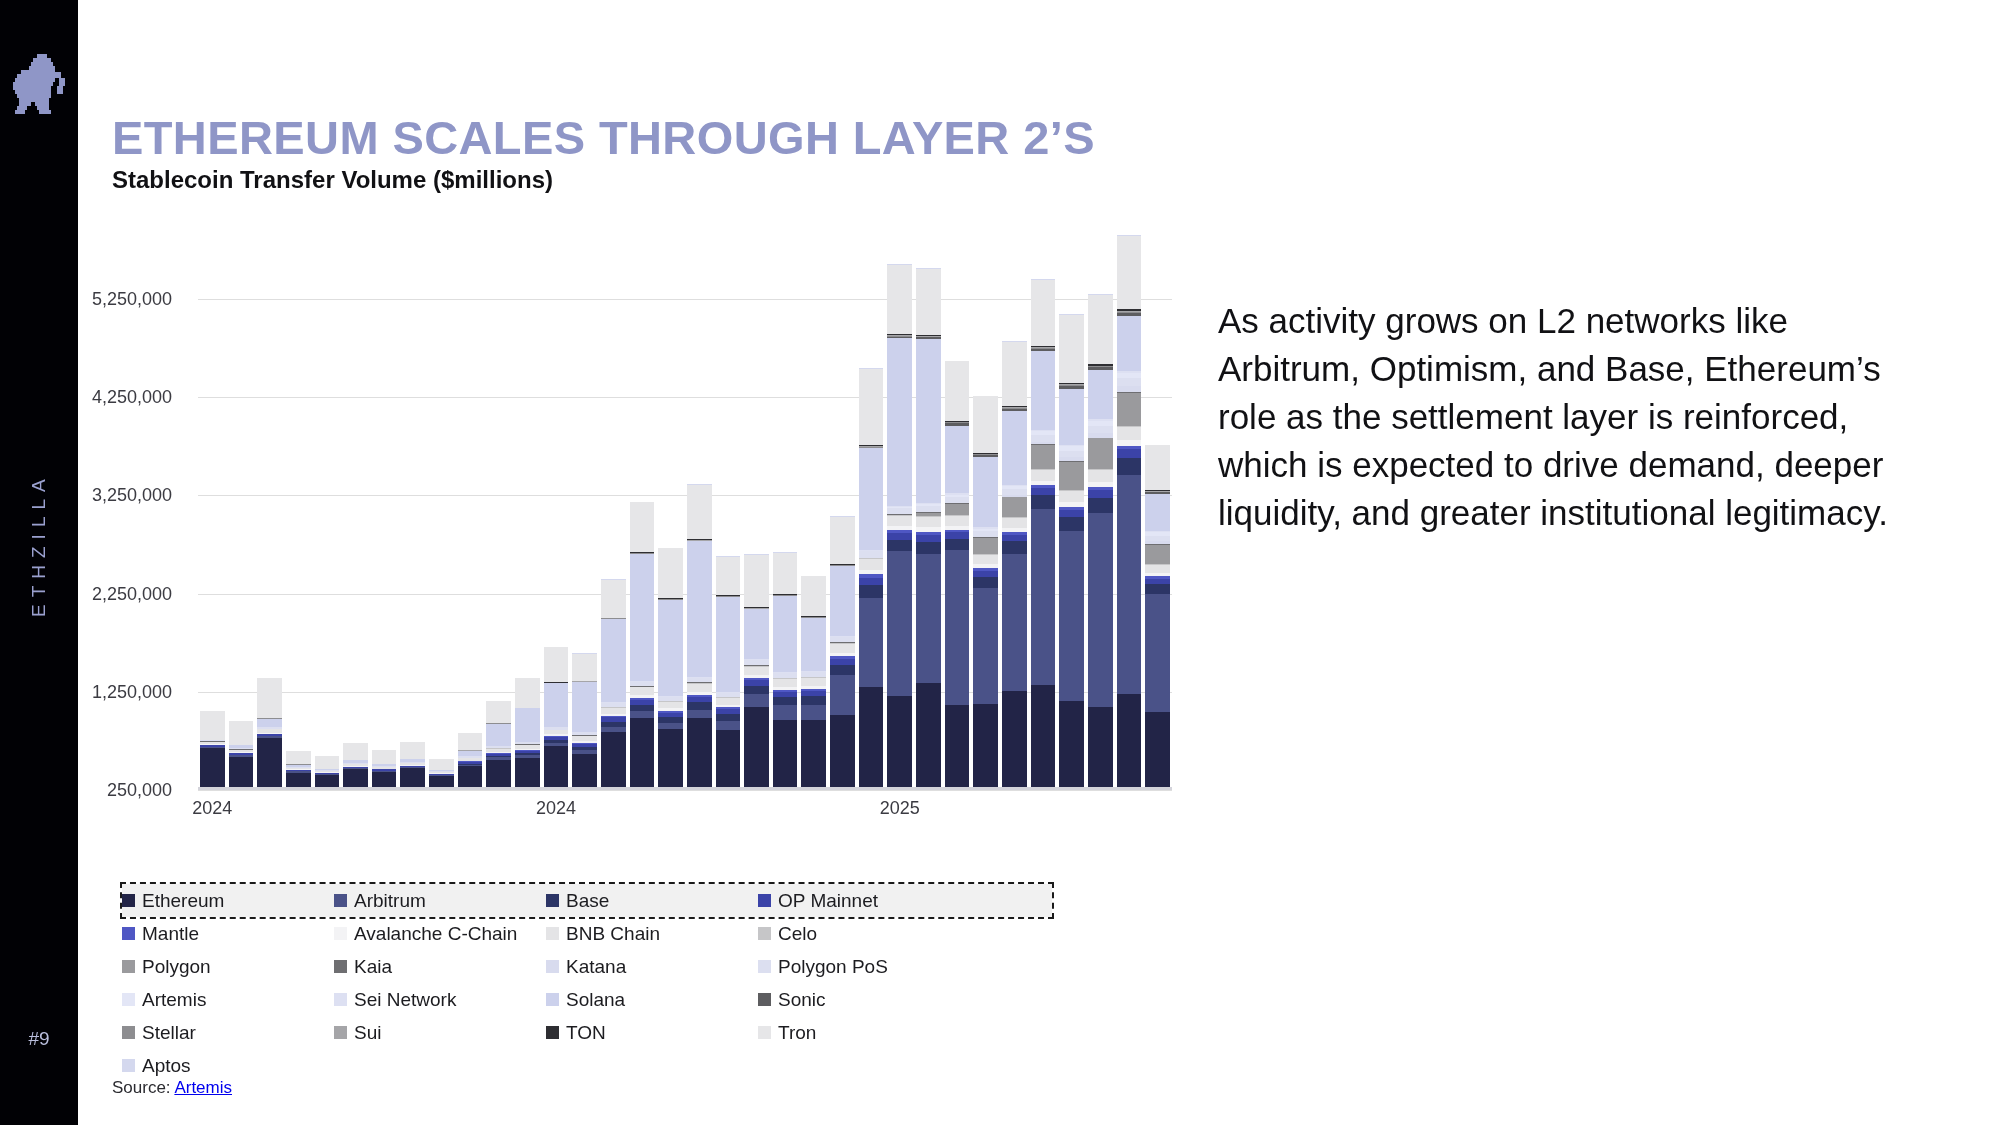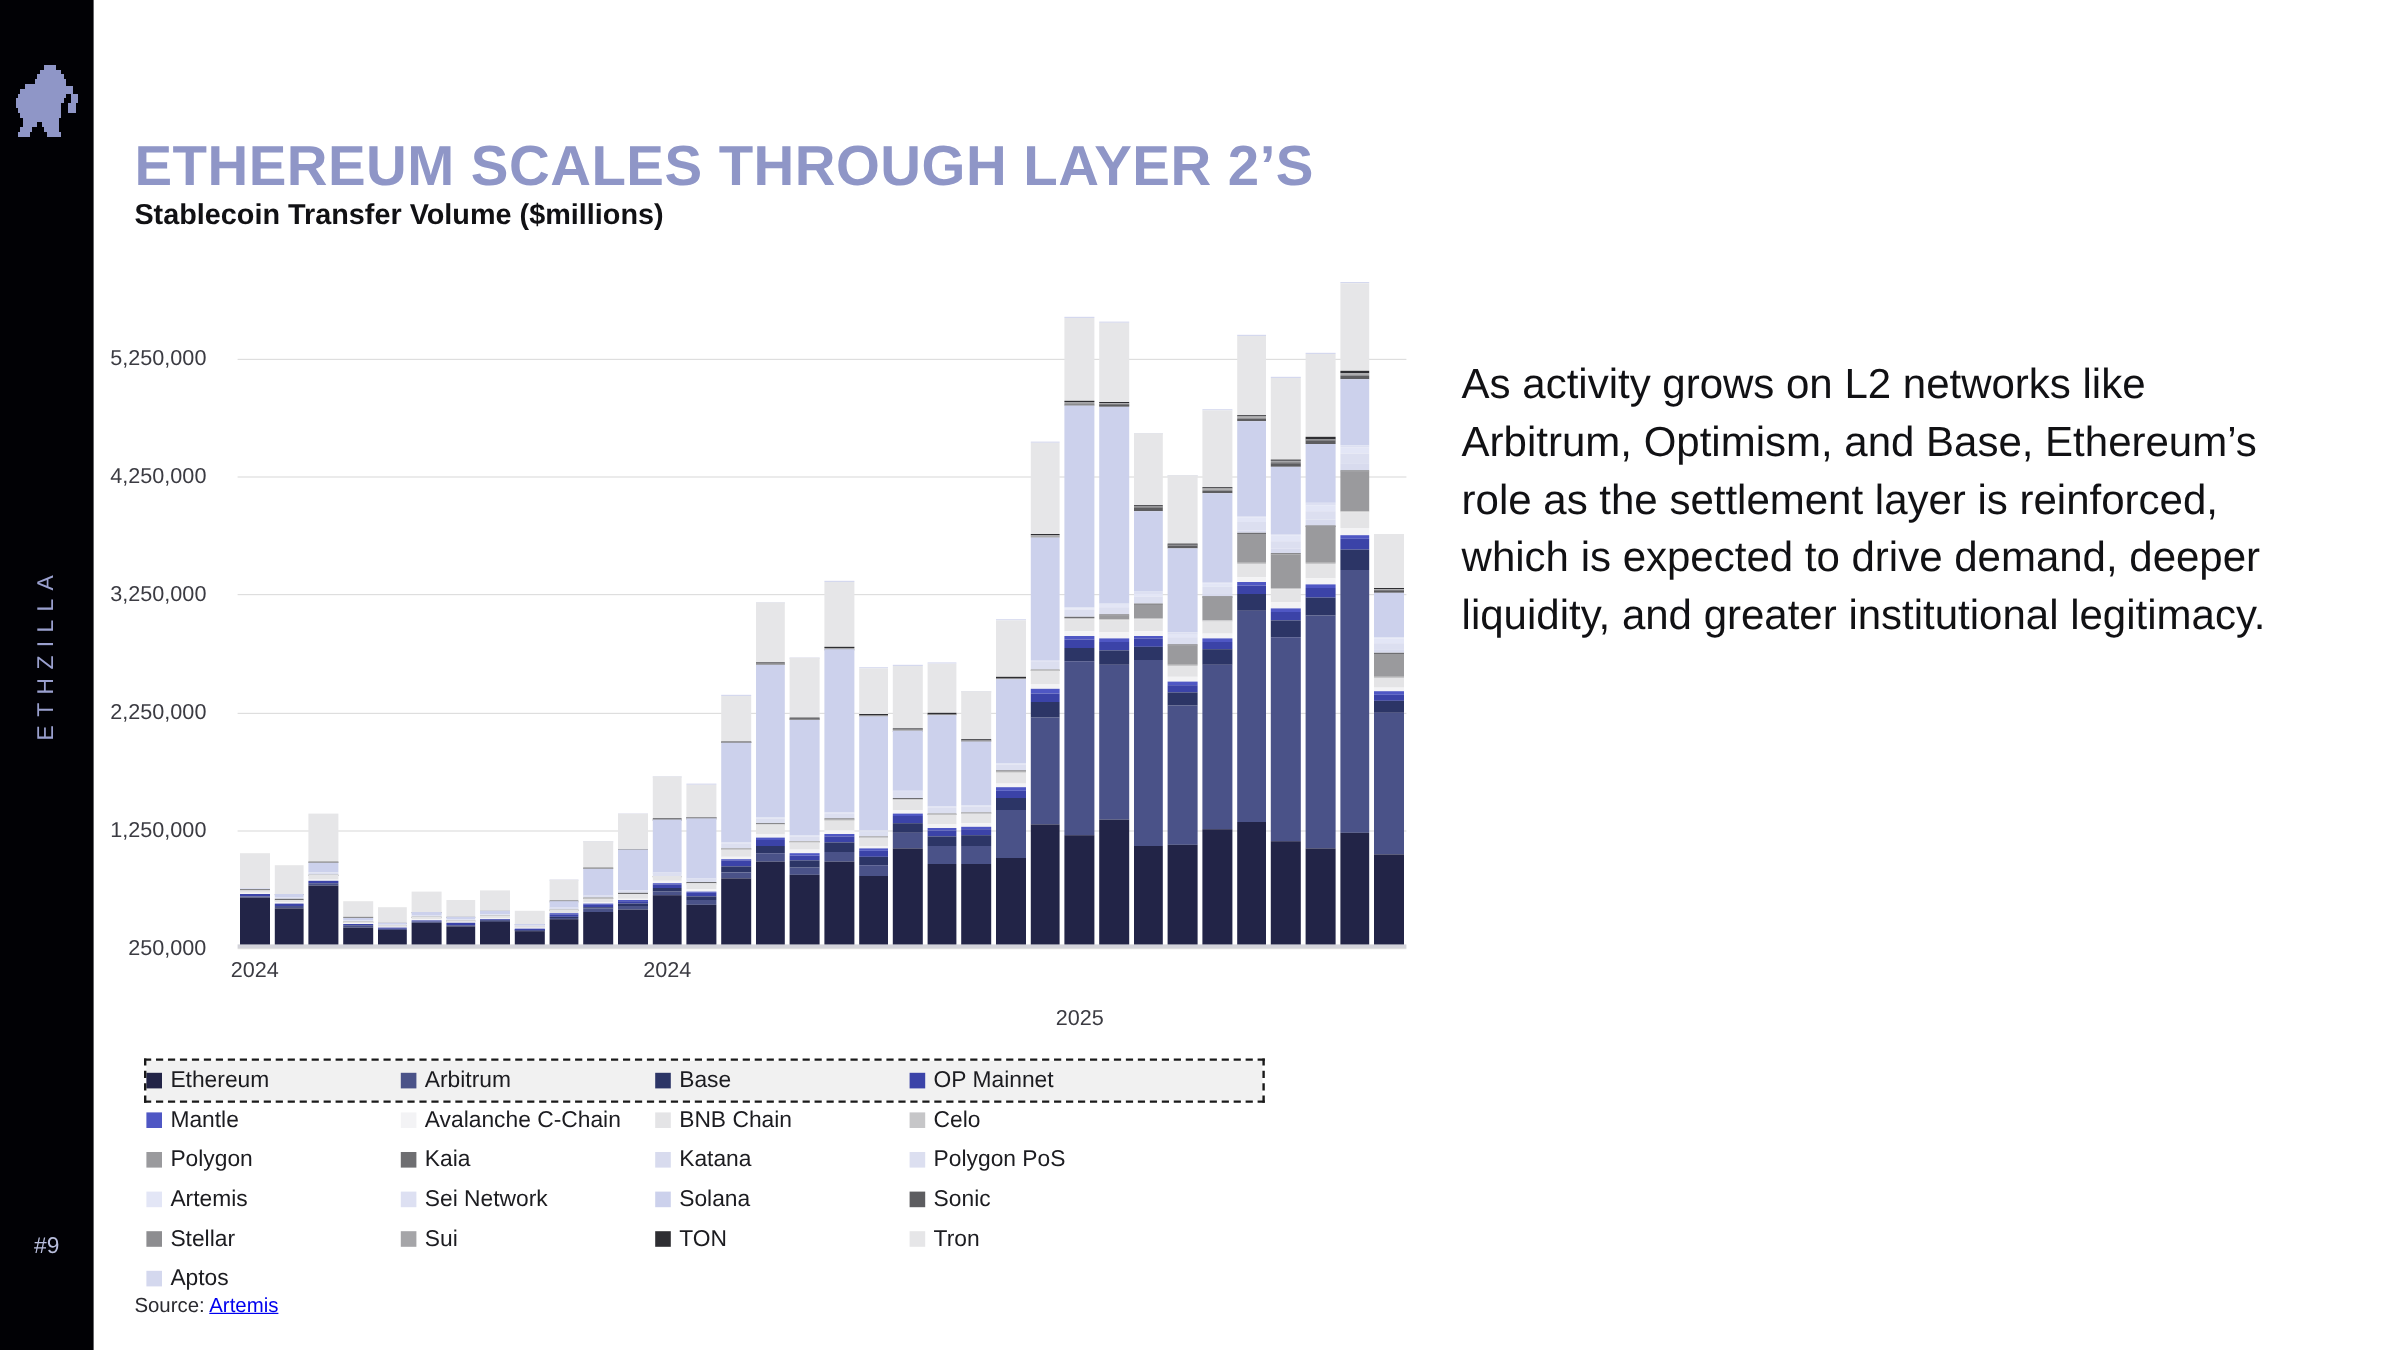--- a/index.html
+++ b/index.html
@@ -883,21 +883,21 @@
           <div class="seg" title="Base" style="background: rgb(44, 53, 102); height: 10.0836px;"></div>
           <div class="seg" title="Arbitrum" style="background: rgb(74, 82, 136); height: 117.337px;"></div>
           <div class="seg" title="Ethereum" style="background: rgb(34, 36, 71); height: 78.3772px;"></div>
         </div>
       </div>
     </div>
   <div id="axis-base"></div>
   <div id="xticks">
       <div class="x-label" style="left: 100.324px;">2024</div>
       <div class="x-label" style="left: 444.088px;">2024</div>
-      <div class="x-label" style="left: 787.853px; margin-top: 40px;">2025</div>
+      <div class="x-label" style="left: 787.853px;">2025</div>
     </div>
 </div>
 
 <div id="legend">
     <div class="legend-row highlighted">
       <div class="legend-item">
         <span class="legend-swatch" style="background: rgb(34, 36, 71);"></span>
         <span class="legend-label">Ethereum</span>
       </div>
       <div class="legend-item">

